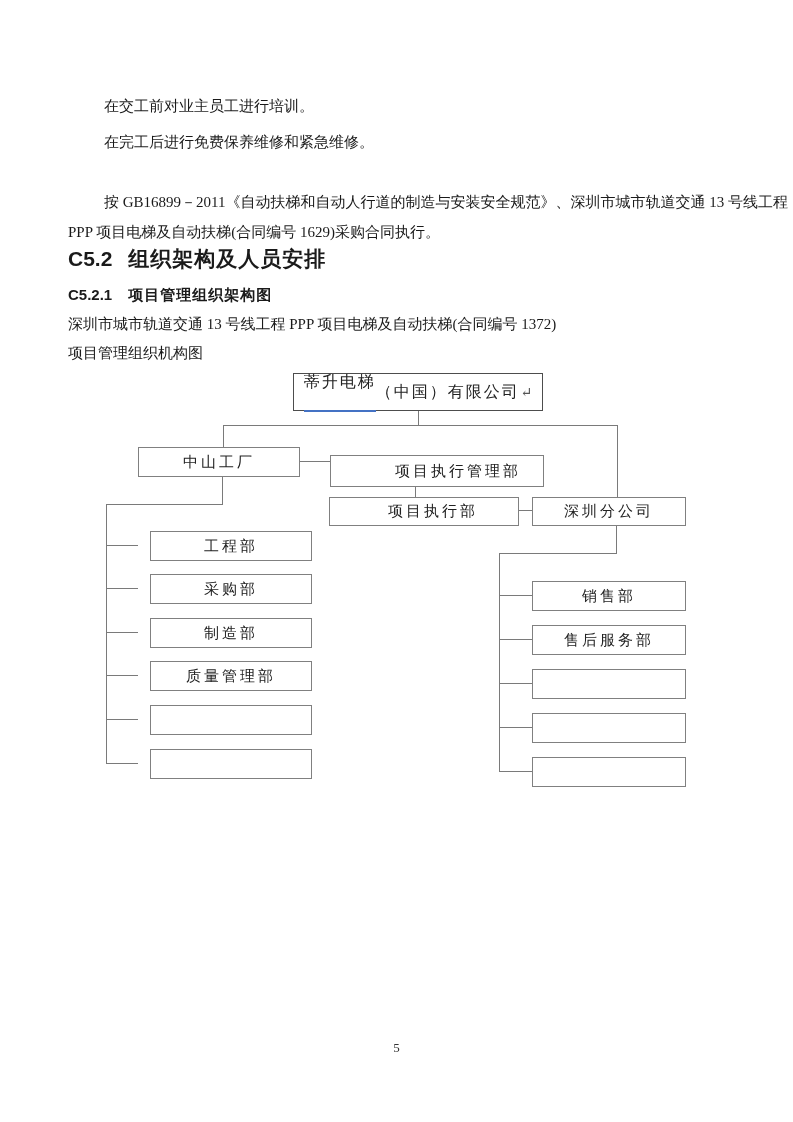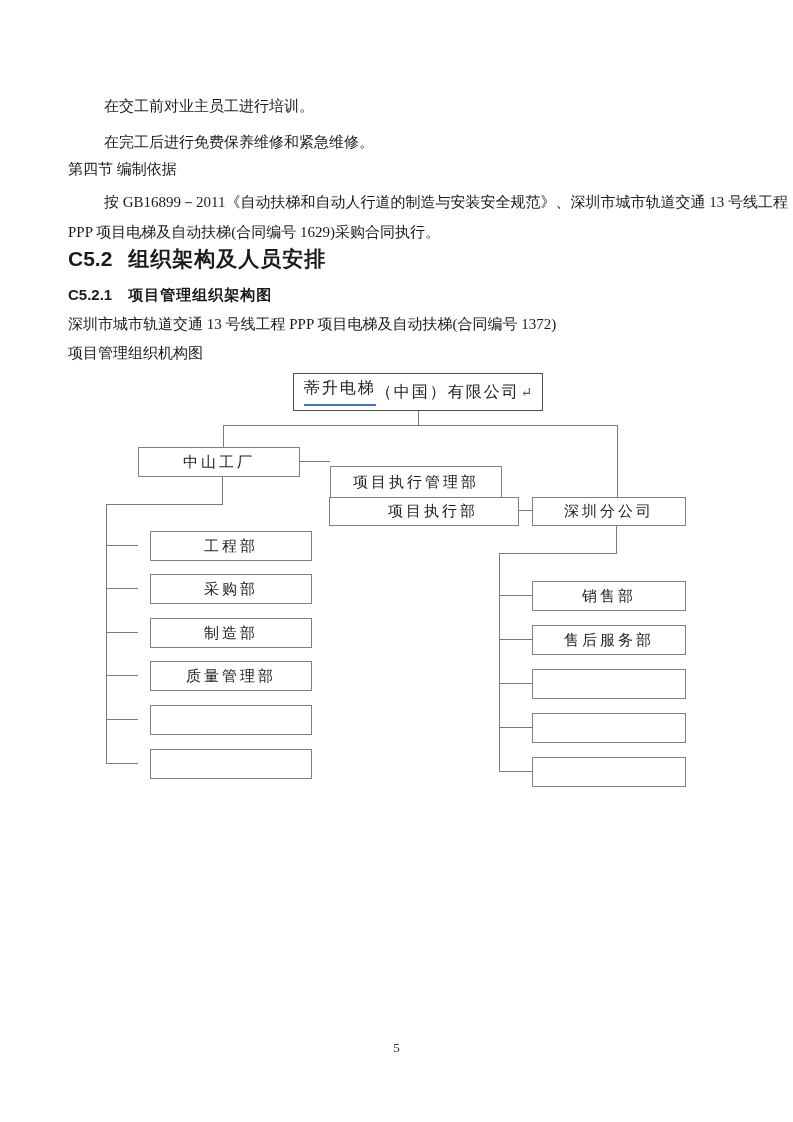--- a/index.html
+++ b/index.html
@@ -30,28 +30,28 @@
   .h2 .num{margin-right:16px;letter-spacing:0;}
 
   
   .obox{
     position:absolute;background:#fff;border:1px solid #808080;
     display:flex;align-items:center;justify-content:center;
     font-size:15px;letter-spacing:3px;color:#222;
   }
   .obox.root{left:293px;top:373px;width:248px;height:36px;border-color:#4d4d4d;font-size:16px;letter-spacing:2px;}
   .obox.factory{left:138px;top:447px;width:160px;height:28px;}
-  .obox.pmmgmt{left:330px;top:466px;width:170px;height:30px;}
+  .obox.pmmgmt{left:330px;top:455px;width:170px;height:30px;padding-left:42px;}
   .obox.pmexec{left:329px;top:497px;width:170px;height:27px;padding-left:18px;}
   .obox.shenzhen{left:532px;top:497px;width:152px;height:27px;}
   .obox.lcol{left:150px;width:160px;height:28px;}
   .obox.rcol{left:532px;width:152px;height:28px;}
   .l0{top:531px}.l1{top:574px}.l2{top:618px}.l3{top:661px}.l4{top:705px}.l5{top:749px}
   .r0{top:581px}.r1{top:625px}.r2{top:669px}.r3{top:713px}.r4{top:757px}
-  .brand{border-bottom:2px solid #4472C4;padding-bottom:5px;}
+  .brand{border-bottom:2px solid #4472C4;padding-bottom:17px;}
   .retmark{color:#555;font-size:14px;letter-spacing:0;margin-left:1px;}
   .hline{position:absolute;height:1px;background:#7a7a7a;}
   .vline{position:absolute;width:1px;background:#7a7a7a;}
 
   .c-root-stub{left:418px;top:409px;height:16px;}
   .c-top-h{left:223px;top:425px;width:395px;}
   .c-drop-left{left:223px;top:425px;height:22px;}
   .c-drop-right{left:617px;top:425px;height:72px;}
   .c-factory-pm{left:298px;top:461px;width:32px;}
   .c-pm-stub{left:415px;top:477px;height:20px;}
@@ -71,21 +71,20 @@
 </style>
 </head>
 <body>
 
 <div class="page">
 
   <div class="para" style="top:133px"><span class="indent">在完工后进行免费保养维修和紧急维修。</span></div>
 
   <div class="para" style="top:97px"><span class="indent">在交工前对业主员工进行培训。</span></div>
 
-  <div class="para" style="top:160px">第四节 编制依据</div>
 
   <div class="para p3" style="top:187px">
     <span class="line indent">按 GB16899－2011《自动扶梯和自动人行道的制造与安装安全规范》、深圳市城市轨道交通 13 号线工程</span>
     <span class="line">PPP 项目电梯及自动扶梯(合同编号 1629)采购合同执行。</span>
   </div>
 
   <div class="h1">
     <span class="num">C5.2</span><span>组织架构及人员安排</span>
   </div>
 

